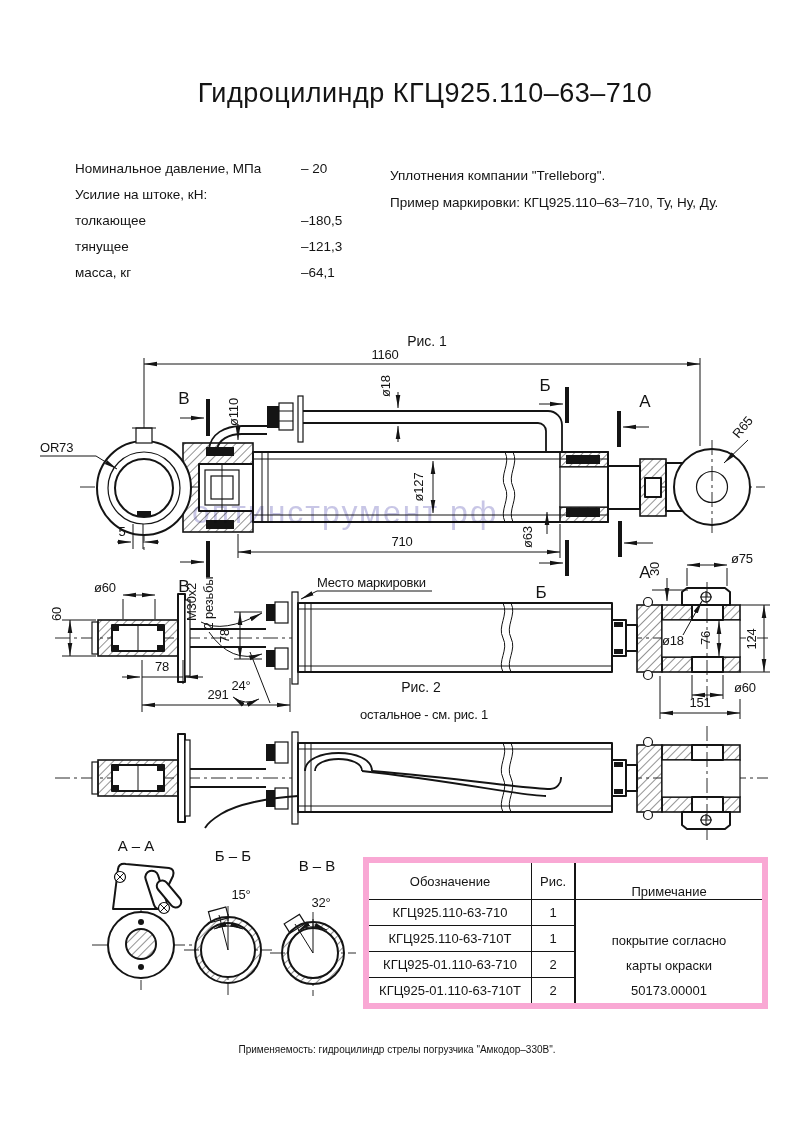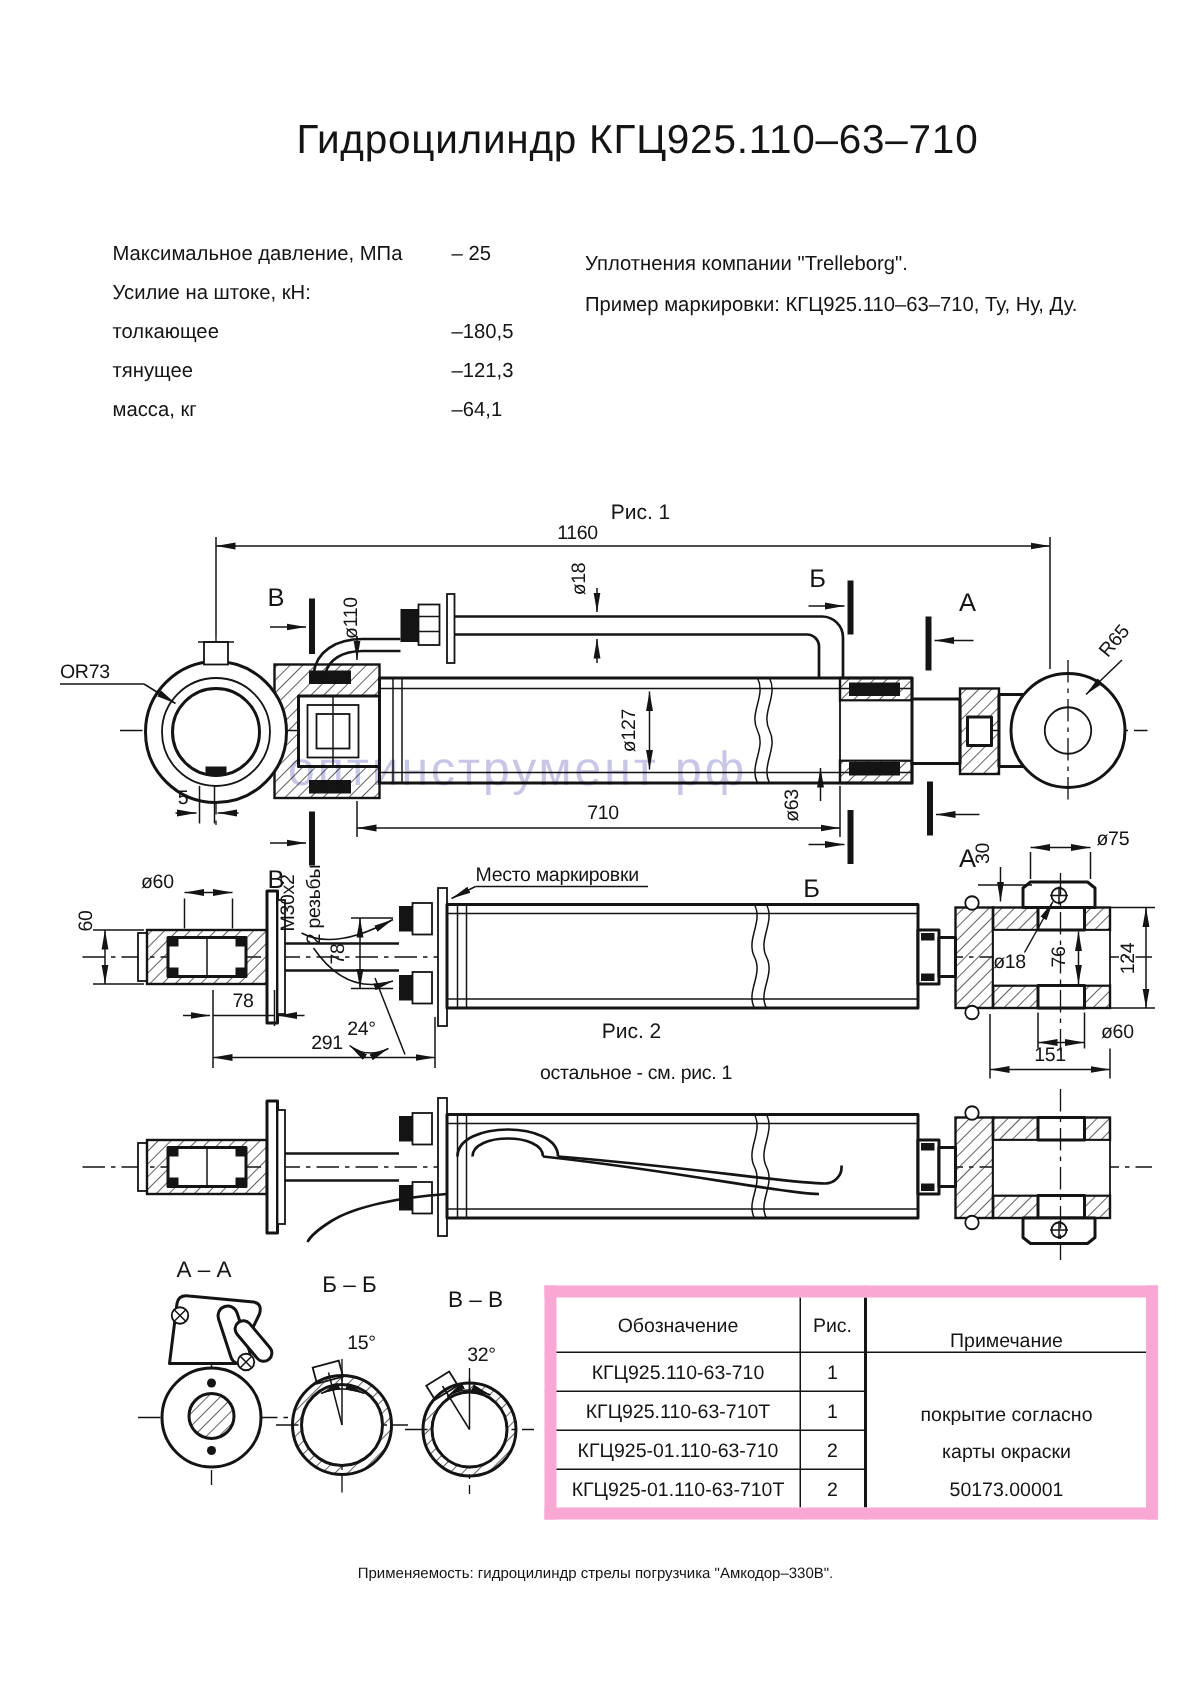--- a/index.html
+++ b/index.html
@@ -24,40 +24,40 @@
   .white{fill:#fff;stroke:#141414;stroke-width:2;stroke-linejoin:round;}
   .whitethin{fill:#fff;stroke:#141414;stroke-width:1.2;}
   .hatchf{fill:url(#h45);stroke:#141414;stroke-width:1.6;}
   .seal{fill:#141414;stroke:none;}
   .tick{stroke:#141414;stroke-width:4;}
   .wm{position:absolute;left:192px;top:494px;font-size:32px;letter-spacing:2px;
       color:#c8c6e6;mix-blend-mode:multiply;white-space:nowrap;font-weight:500;}
   .spec-table{position:absolute;left:363px;top:857px;border-collapse:collapse;
       font-size:13px;table-layout:fixed;}
   .spec-table th,.spec-table td{border:1.5px solid #141414;padding:0;}
-  .spec-table{border:8px solid #f9a8d4;}
+  .spec-table{border:6px solid #f9a8d4;}
   .spec-table th{font-weight:normal;height:36px;text-align:center;}
   .spec-table td{height:25px;}
   .cdes{width:162px;padding-left:8px;text-align:center;}
   .cfig{width:42px;text-align:center;}
   .cnote{width:186px;border-left:2.5px solid #141414 !important;vertical-align:bottom;}
   .cnote .nl{height:25px;display:flex;align-items:center;justify-content:center;}
   .footer{position:absolute;left:57px;top:1044px;width:680px;text-align:center;font-size:10px;}
 </style>
 </head>
 <body>
 
 <div class="page">
 
   <div class="title">Гидроцилиндр КГЦ925.110–63–710</div>
 
   <div class="specs">
     <div class="srow">
-        <span class="slabel">Максимальное давление, МПа</span>
-        <span class="sval">– 25</span>
+        <span class="slabel">Номинальное давление, МПа</span>
+        <span class="sval">– 20</span>
       </div>
     <div class="srow">
         <span class="slabel">Усилие на штоке, кН:</span>
         <span class="sval"></span>
       </div>
     <div class="srow">
         <span class="slabel">толкающее</span>
         <span class="sval">–180,5</span>
       </div>
     <div class="srow">

